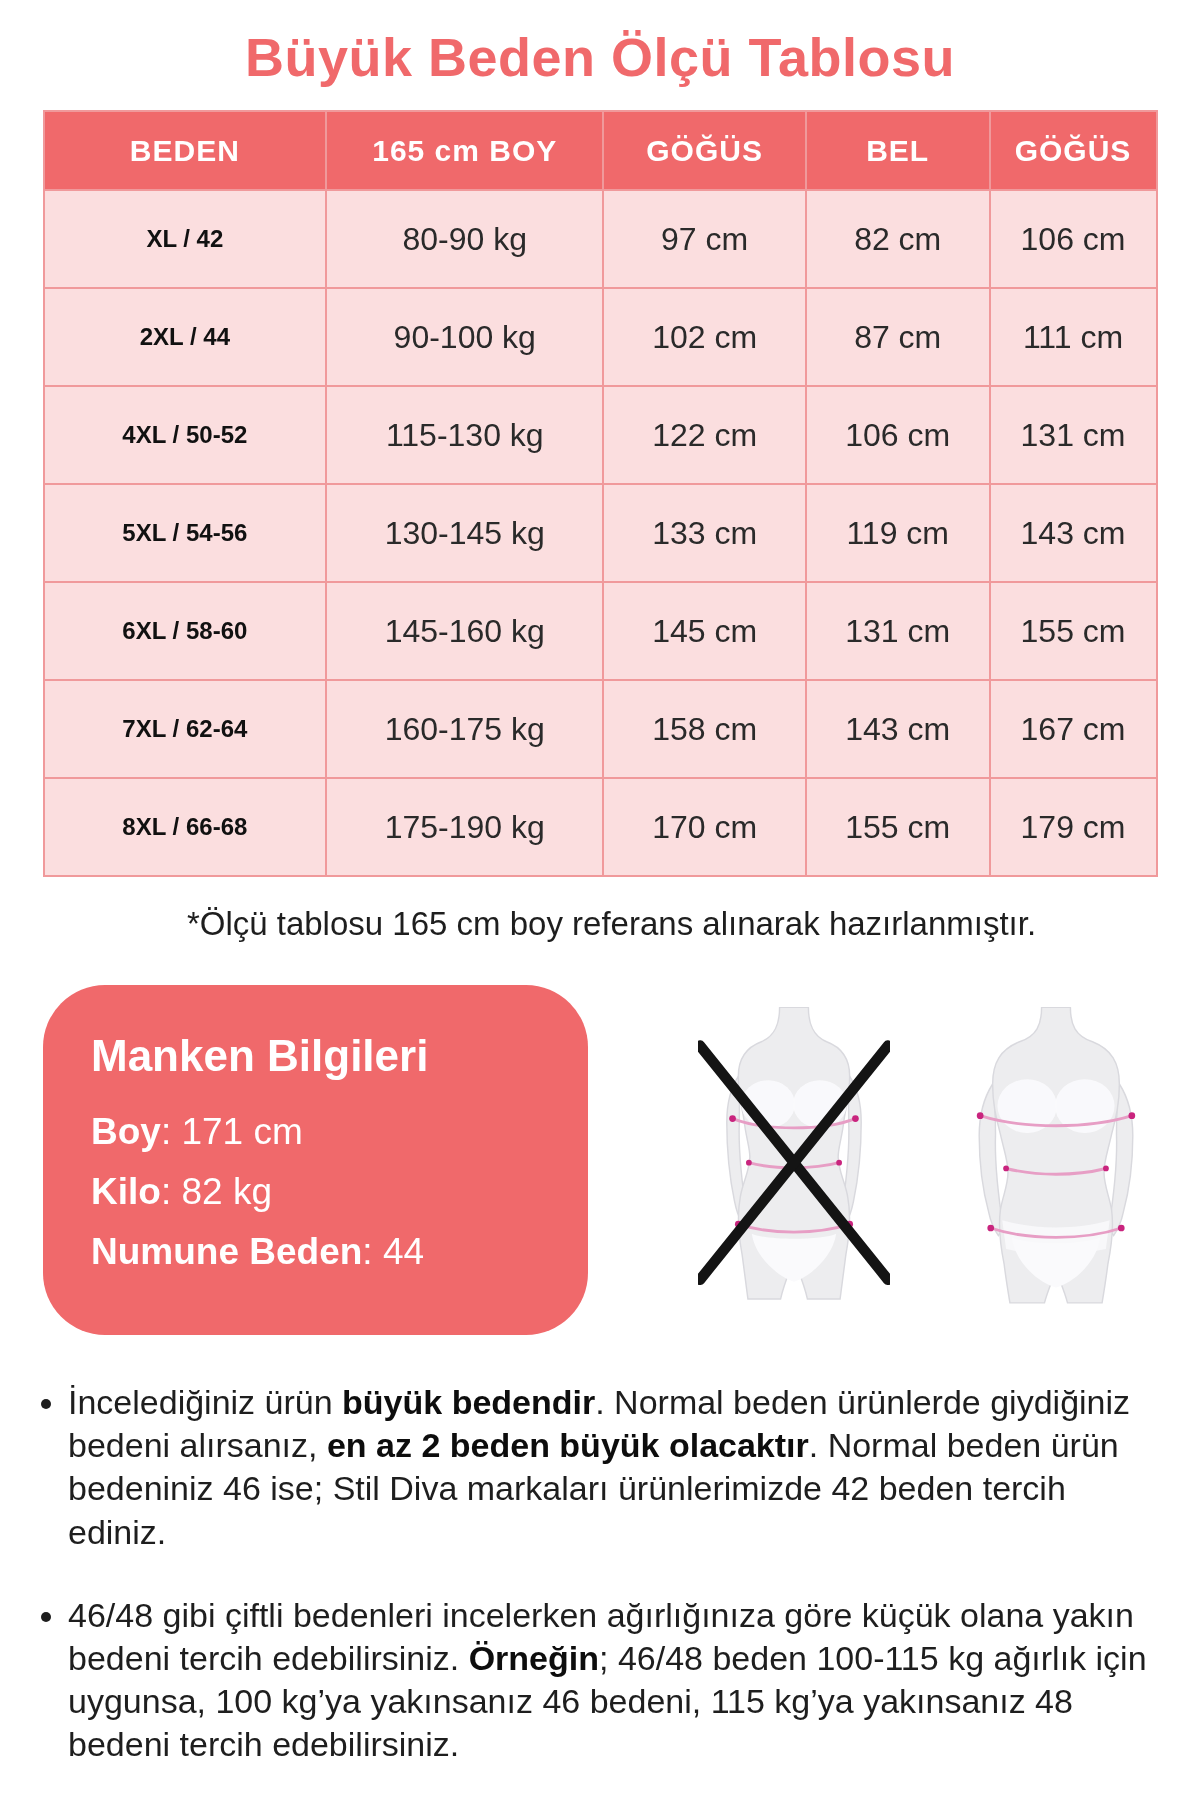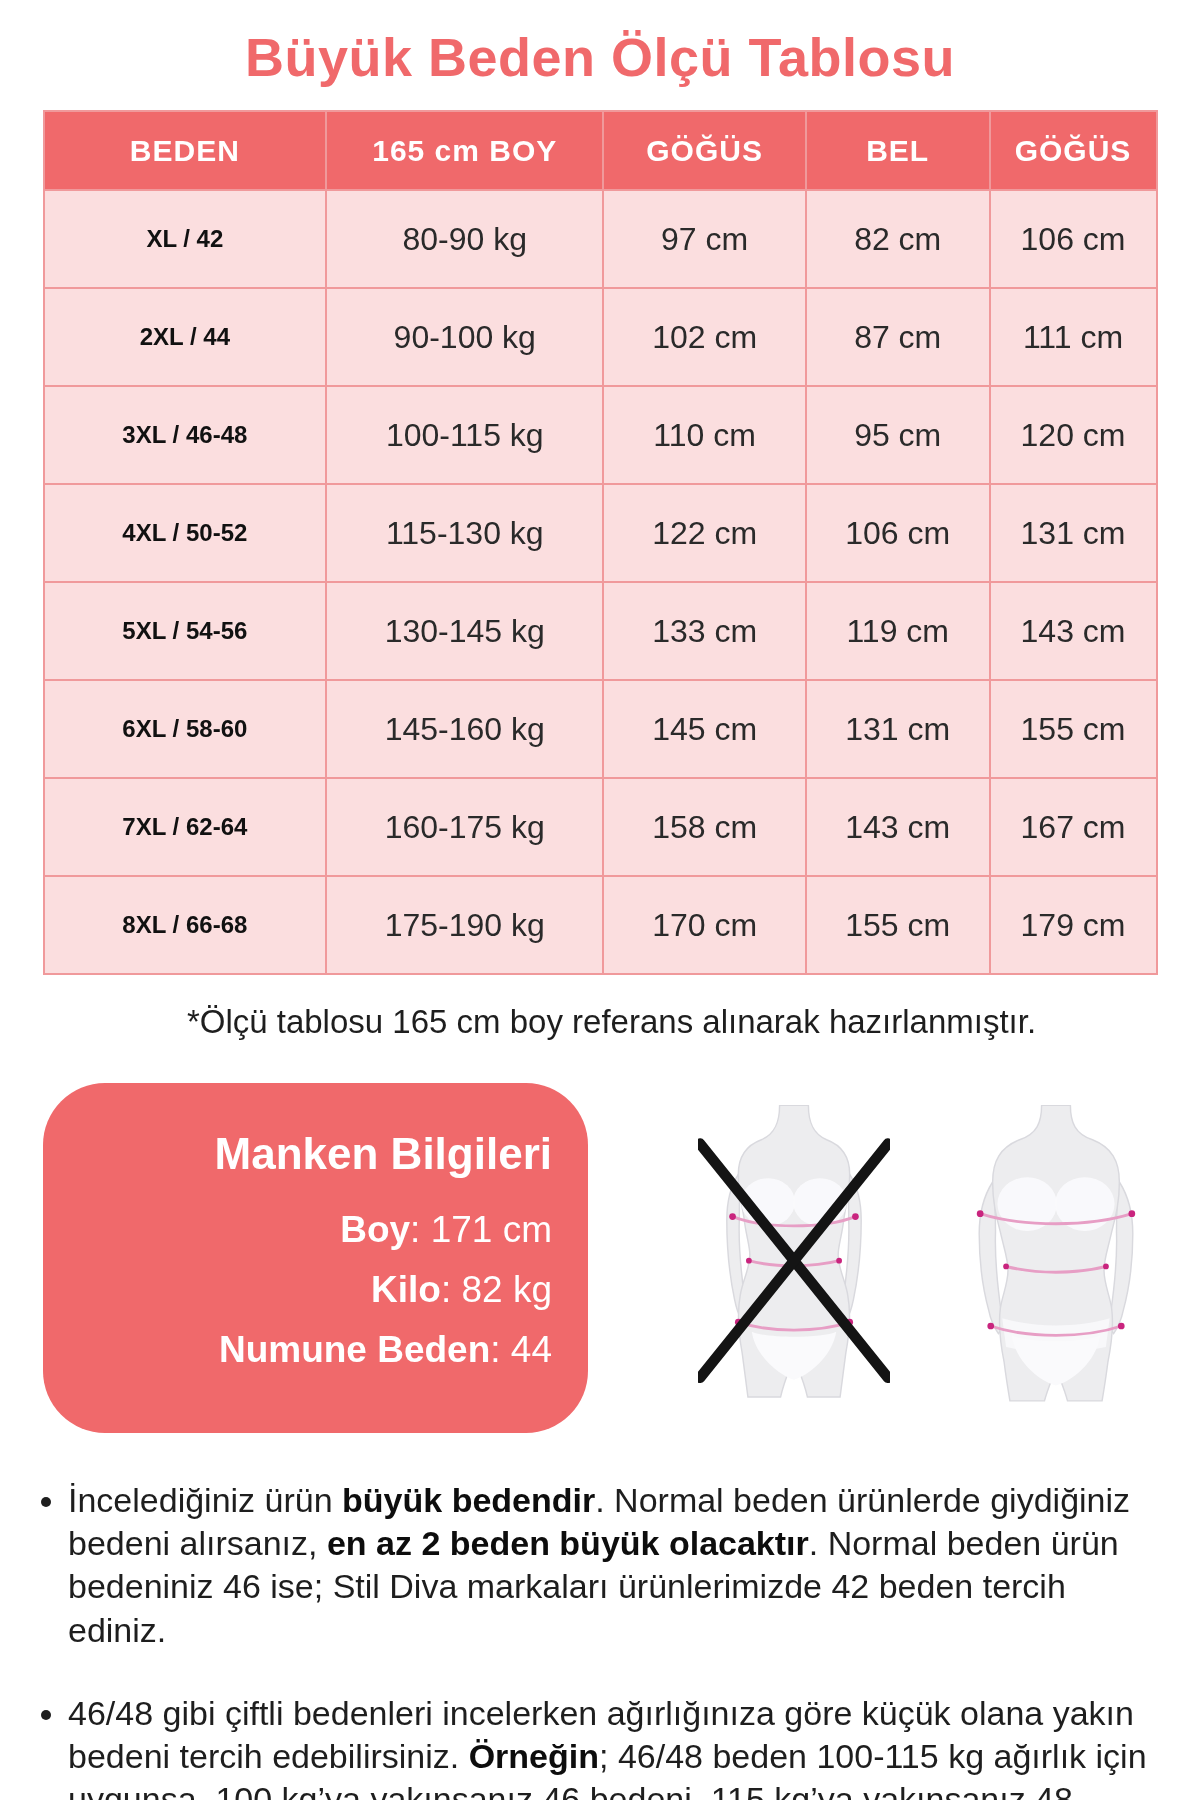--- a/index.html
+++ b/index.html
@@ -26,21 +26,21 @@
   .size-table col.c3{width:18.2%}
   .size-table col.c4{width:16.5%}
   .size-table col.c5{width:15.0%}
   .size-table th{background:var(--coral);color:#fff;font-size:30px;font-weight:700;height:75px;border:2px solid var(--border-pink);letter-spacing:1px;}
   .size-table td{background:var(--cell-pink);color:#2a2a2a;font-size:32px;font-weight:400;text-align:center;height:94px;border:2px solid var(--border-pink);}
   .size-table td.size-col{font-weight:700;color:#111;font-size:24px;}
 
   .note{margin:28px 0 0;text-align:center;font-size:33px;color:var(--text-dark);padding-left:23px;}
 
   .info-row{display:flex;align-items:flex-start;margin:42px 40px 0 43px;}
-  .model-box{width:545px;min-height:315px;box-sizing:border-box;background:var(--coral);border-radius:62px;color:#fff;padding:42px 36px 44px 48px;text-align:right;}
+  .model-box{width:545px;min-height:315px;box-sizing:border-box;background:var(--coral);border-radius:62px;color:#fff;padding:42px 36px 44px 48px;}
   .model-title{font-size:44px;font-weight:800;margin:4px 0 30px;}
   .model-row{font-size:37px;margin:0 0 18px;font-weight:400;}
   .model-row .mi-label{font-weight:700;}
 
   .figures{flex:1;display:flex;justify-content:flex-end;align-items:flex-start;gap:70px;padding-right:8px;margin-top:22px;}
   .figure{position:relative;width:192px;height:298px;}
   .figure svg{display:block;width:192px;height:298px;}
 
   .bullets{margin:46px 40px 0 38px;padding:0 0 0 30px;list-style:disc;}
   .bullets li{font-size:34px;line-height:1.27;color:var(--text-dark);margin-bottom:40px;max-width:1100px;}
@@ -77,27 +77,20 @@
           <td>97 cm</td>
           <td>82 cm</td>
           <td>106 cm</td>
         </tr>
         <tr>
           <td class="size-col">2XL / 44</td>
           <td>90-100 kg</td>
           <td>102 cm</td>
           <td>87 cm</td>
           <td>111 cm</td>
-        </tr>
-        <tr>
-          <td class="size-col">3XL / 46-48</td>
-          <td>100-115 kg</td>
-          <td>110 cm</td>
-          <td>95 cm</td>
-          <td>120 cm</td>
         </tr>
         <tr>
           <td class="size-col">4XL / 50-52</td>
           <td>115-130 kg</td>
           <td>122 cm</td>
           <td>106 cm</td>
           <td>131 cm</td>
         </tr>
         <tr>
           <td class="size-col">5XL / 54-56</td>

